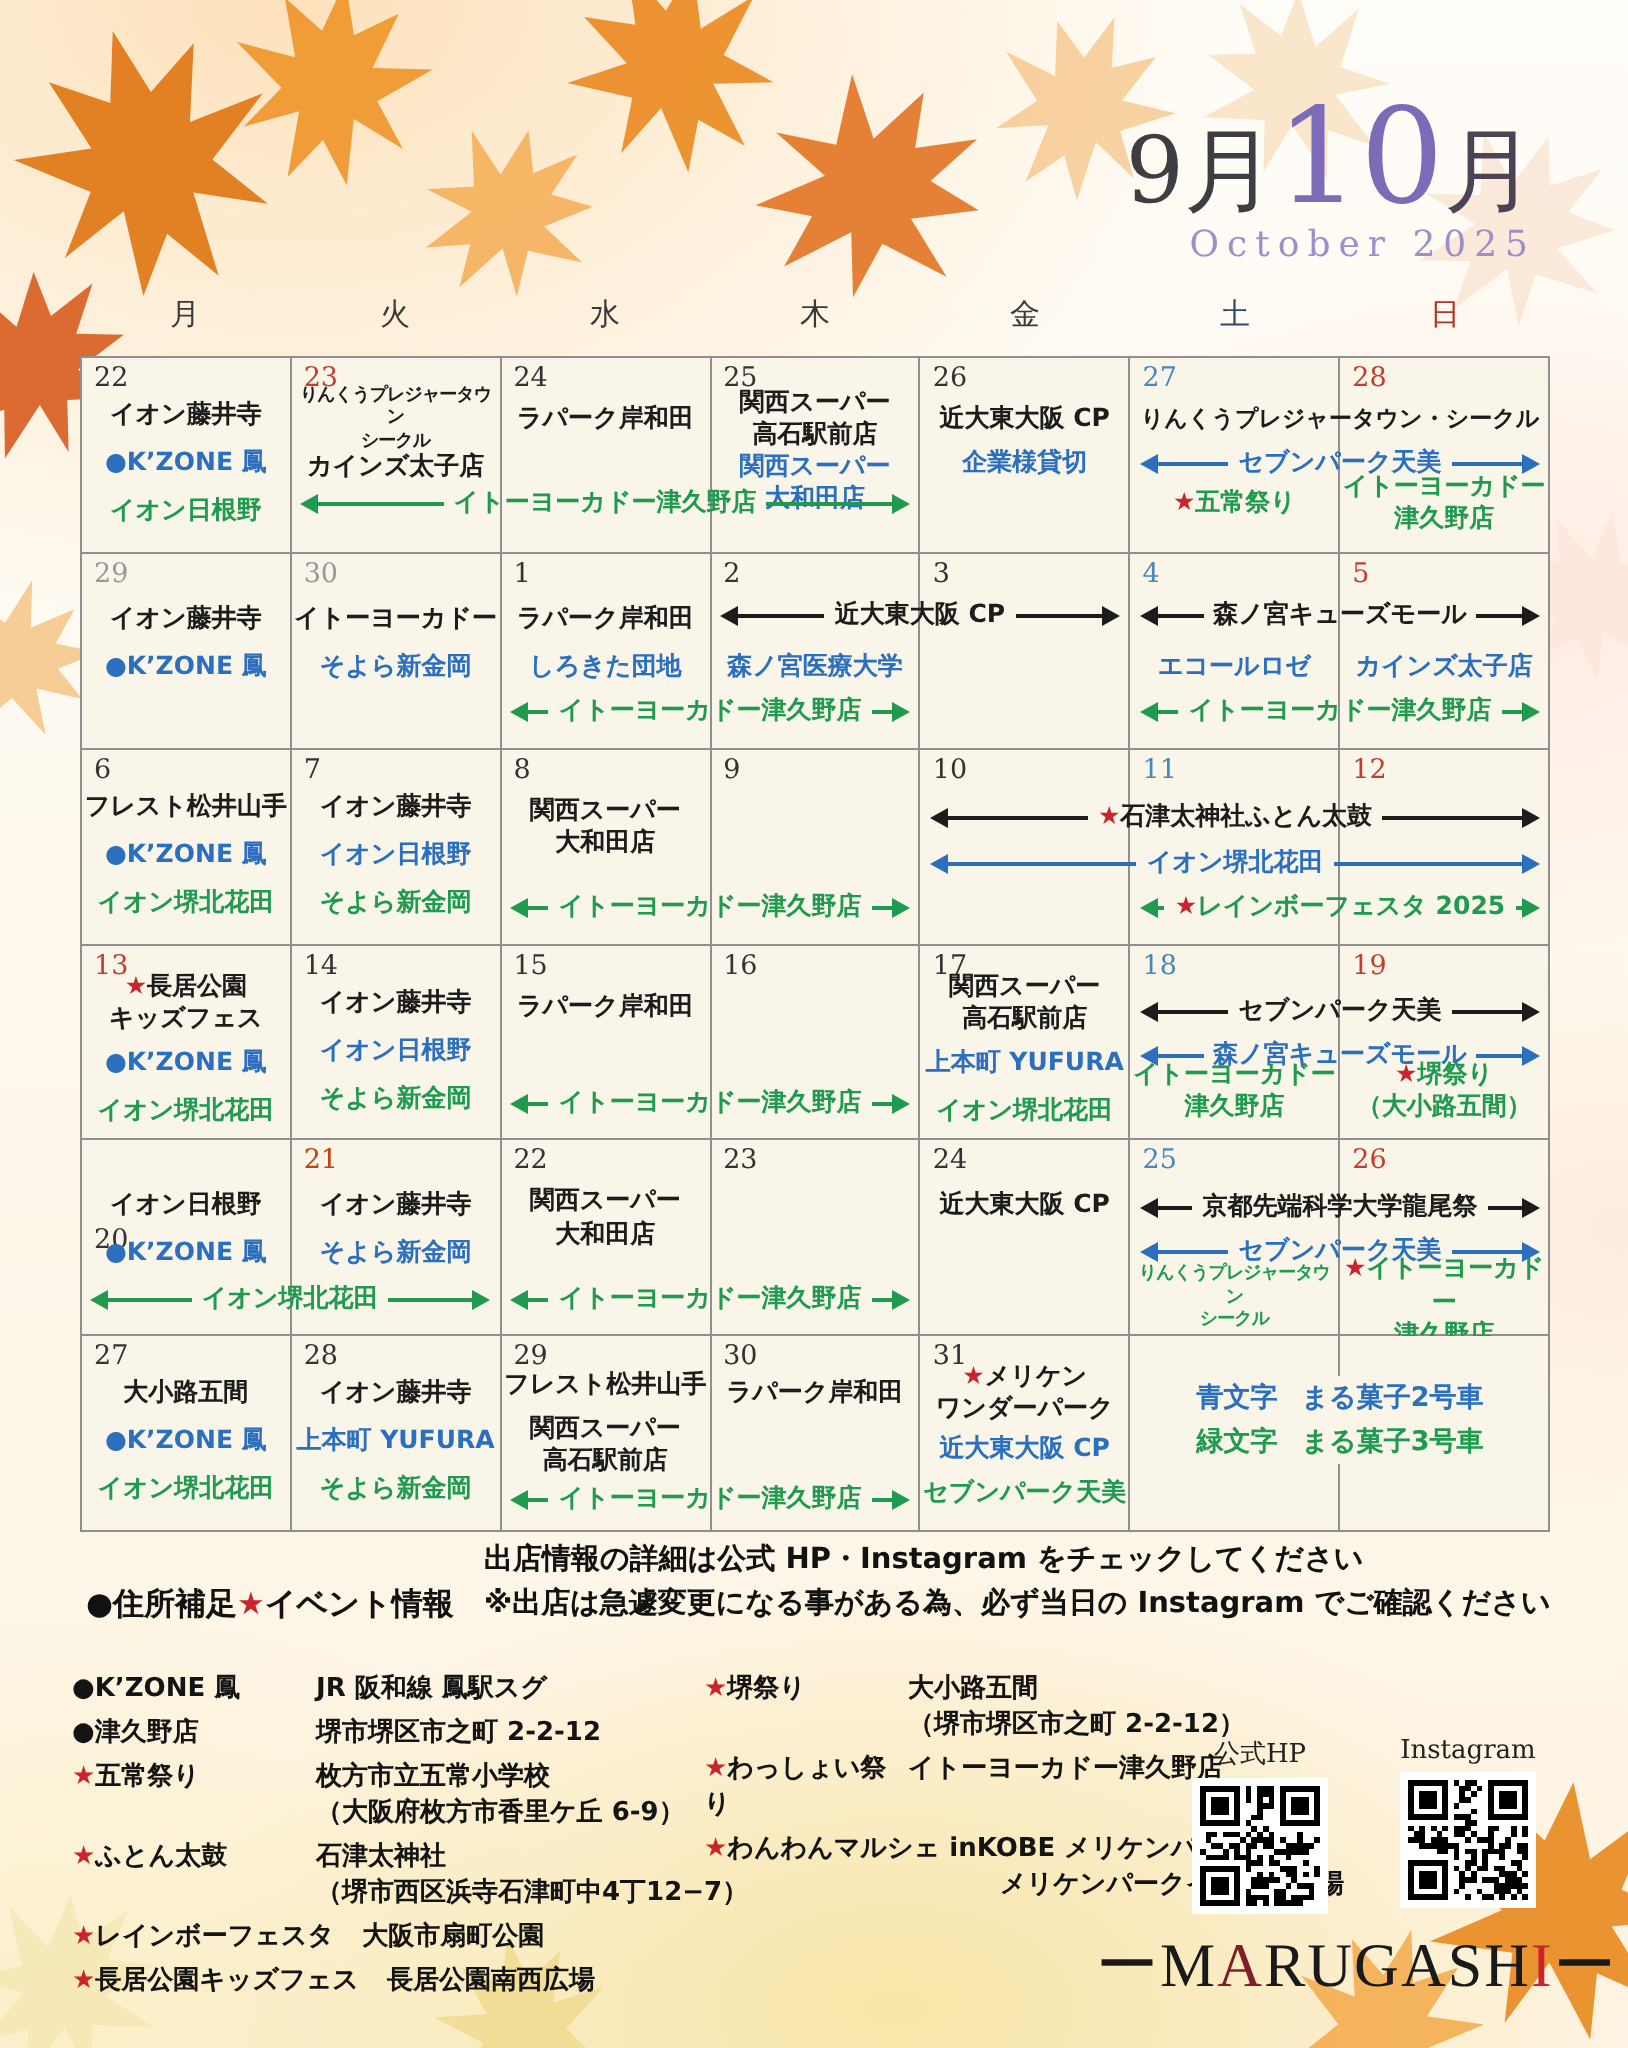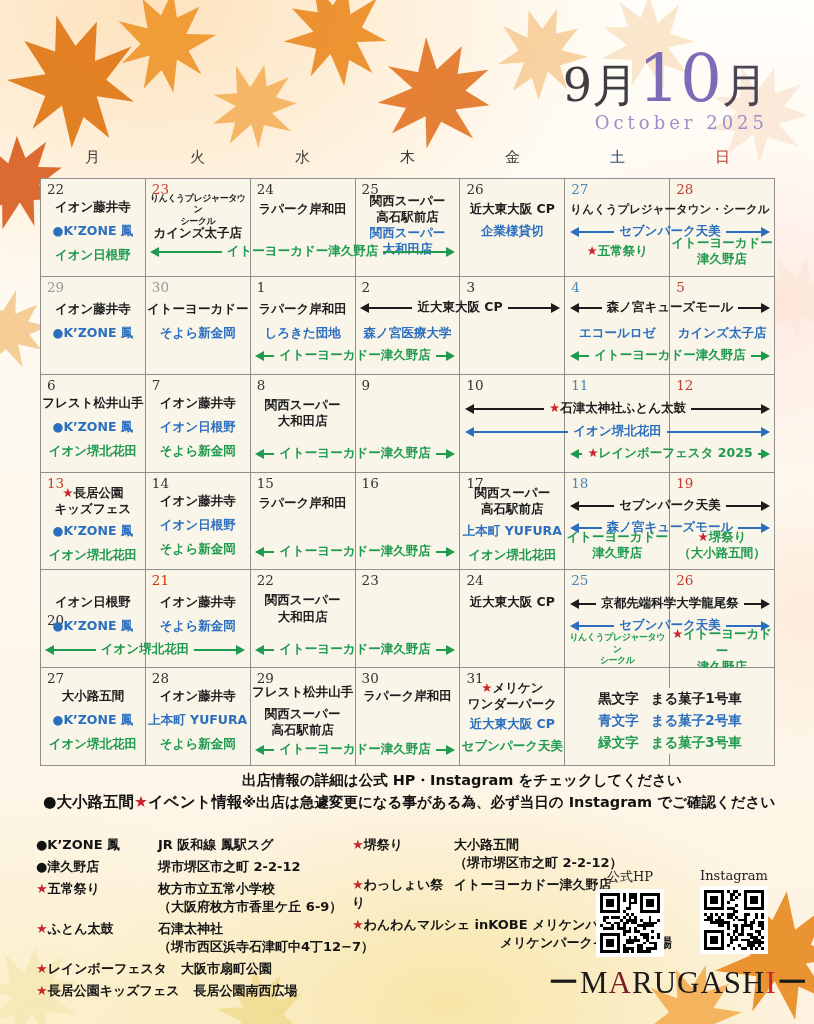--- a/index.html
+++ b/index.html
@@ -423,42 +423,38 @@
       </div>
       <div class="arrow" style="color: rgb(31, 154, 78); left: 215px; top: 564px; width: 200px;">
         <span class="hd l"></span>
         <span class="ln"></span>
         <span class="lb">イトーヨーカドー津久野店</span>
         <span class="ln"></span>
         <span class="hd r"></span>
       </div>
       <div class="span-text" style="color: rgb(28, 28, 28); left: 525px; top: 24px; width: 210px;">りんくうプレジャータウン・シークル</div>
       <div class="legend" style="left: 528px; top: 510px; width: 204px;">
-        <div class="lg-line" style="color: rgb(28, 28, 28);">
-          <span>黒文字</span>
-          <span>まる菓子1号車</span>
-        </div>
         <div class="lg-line" style="color: rgb(43, 111, 190);">
           <span>青文字</span>
           <span>まる菓子2号車</span>
         </div>
         <div class="lg-line" style="color: rgb(31, 154, 78);">
           <span>緑文字</span>
           <span>まる菓子3号車</span>
         </div>
       </div>
     </div>
 
   <div class="notice">
     <div>出店情報の詳細は公式 HP・Instagram をチェックしてください</div>
     <div>※出店は急遽変更になる事がある為、必ず当日の Instagram でご確認ください</div>
   </div>
 
   <div class="section-label">
-    <span>●大小路五間</span><span class="star">★</span><span>イベント情報</span>
+    <span>●住所補足</span><span class="star">★</span><span>イベント情報</span>
   </div>
 
   <div class="addr addr-left">
       <div class="item">
         <span class="term">●K’ZONE 鳳</span>
         <span class="def">JR 阪和線 鳳駅スグ</span>
       </div>
       <div class="item">
         <span class="term">●津久野店</span>
         <span class="def">堺市堺区市之町 2-2-12</span>

